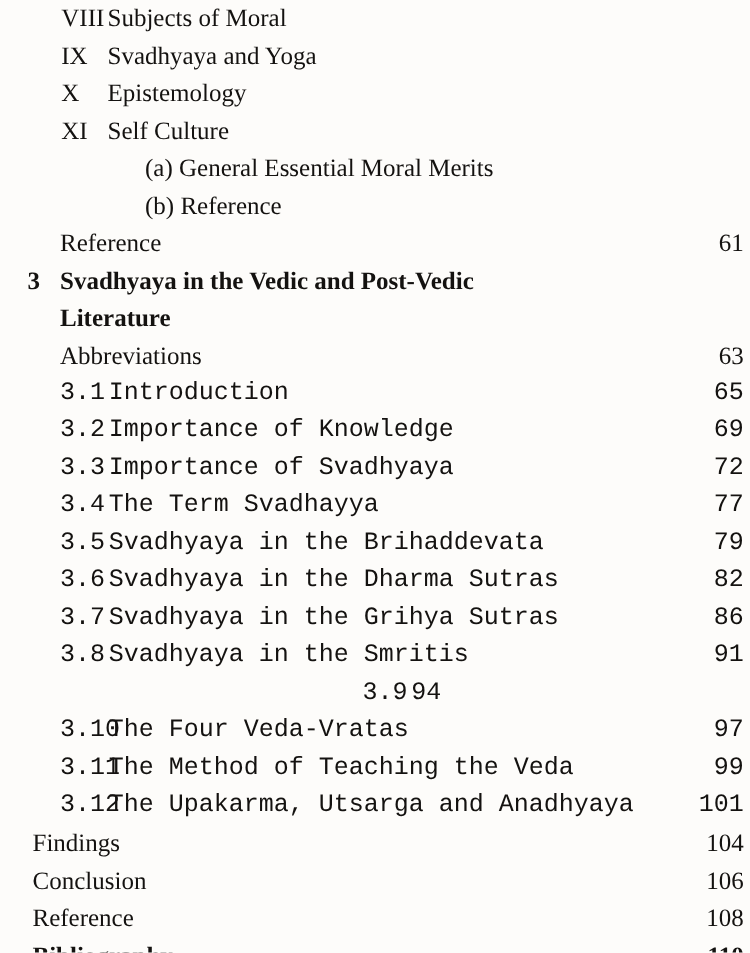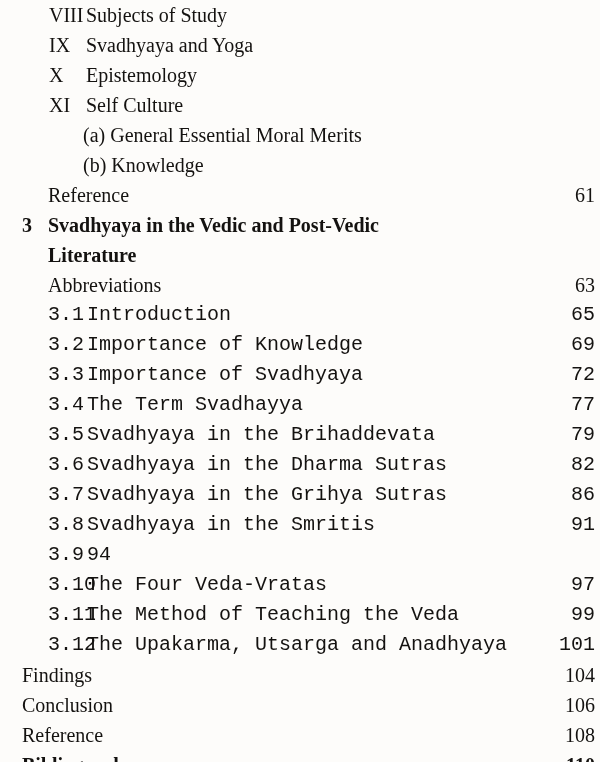--- a/index.html
+++ b/index.html
@@ -25,20 +25,21 @@
     padding: 0;
   }
 
   
   .row {
     display: flex;
     align-items: baseline;
     height: 30px;
     line-height: 30px;
     white-space: nowrap;
+    justify-content: center;
   }
   .row.cont {            
     height: 30px;
   }
 
   .num {                 
     flex: 0 0 auto;
     text-align: left;
   }
   .title {
@@ -52,48 +53,48 @@
     padding-right: 5px;
   }
 
   
 
   
   .lvl-roman { padding-left: 49px; font-size: 20px; }
   .lvl-roman .num { width: 37px; }
 
   
-  .lvl-alpha { padding-left: 83px; font-size: 20px; }
+  .lvl-alpha { padding-left: 116px; font-size: 20px; }
 
   
   .lvl-sec { padding-left: 48px; font-size: 20px; }
 
   
   .lvl-sub { padding-left: 48px; font-size: 20px; font-family: Liberation Mono, monospace; }
   .lvl-sub .num { width: 39px; }
 
   
   .lvl-chap { padding-left: 22px; font-size: 20px; font-weight: bold; }
   .lvl-chap .num { width: 26px; }
   .lvl-chap.cont { padding-left: 48px; }
   .lvl-chap.cont .num { width: 0; }
 
   
-  .lvl-top { padding-left: 8px; font-size: 20px; gap: 14px; }
+  .lvl-top { padding-left: 26px; font-size: 20px; }
   .lvl-top.bold { font-weight: bold; }
 
   .page.bold, .bold .page { font-weight: bold; }
 </style>
 </head>
 <body>
 
 <div id="toc">
     <div class="row lvl-roman">
       <span class="num">VIII</span>
-      <span class="title">Subjects of Study</span>
+      <span class="title">Subjects of Moral</span>
       <span class="page"></span>
     </div>
     <div class="row lvl-roman">
       <span class="num">IX</span>
       <span class="title">Svadhyaya and Yoga</span>
       <span class="page"></span>
     </div>
     <div class="row lvl-roman">
       <span class="num">X</span>
       <span class="title">Epistemology</span>
@@ -104,21 +105,21 @@
       <span class="title">Self Culture</span>
       <span class="page"></span>
     </div>
     <div class="row lvl-alpha">
       <span class="num"></span>
       <span class="title">(a) General Essential Moral Merits</span>
       <span class="page"></span>
     </div>
     <div class="row lvl-alpha">
       <span class="num"></span>
-      <span class="title">(b) Knowledge</span>
+      <span class="title">(b) Reference</span>
       <span class="page"></span>
     </div>
     <div class="row lvl-sec">
       <span class="num"></span>
       <span class="title">Reference</span>
       <span class="page">61</span>
     </div>
     <div class="row lvl-chap">
       <span class="num">3</span>
       <span class="title">Svadhyaya in the Vedic and Post-Vedic</span>

